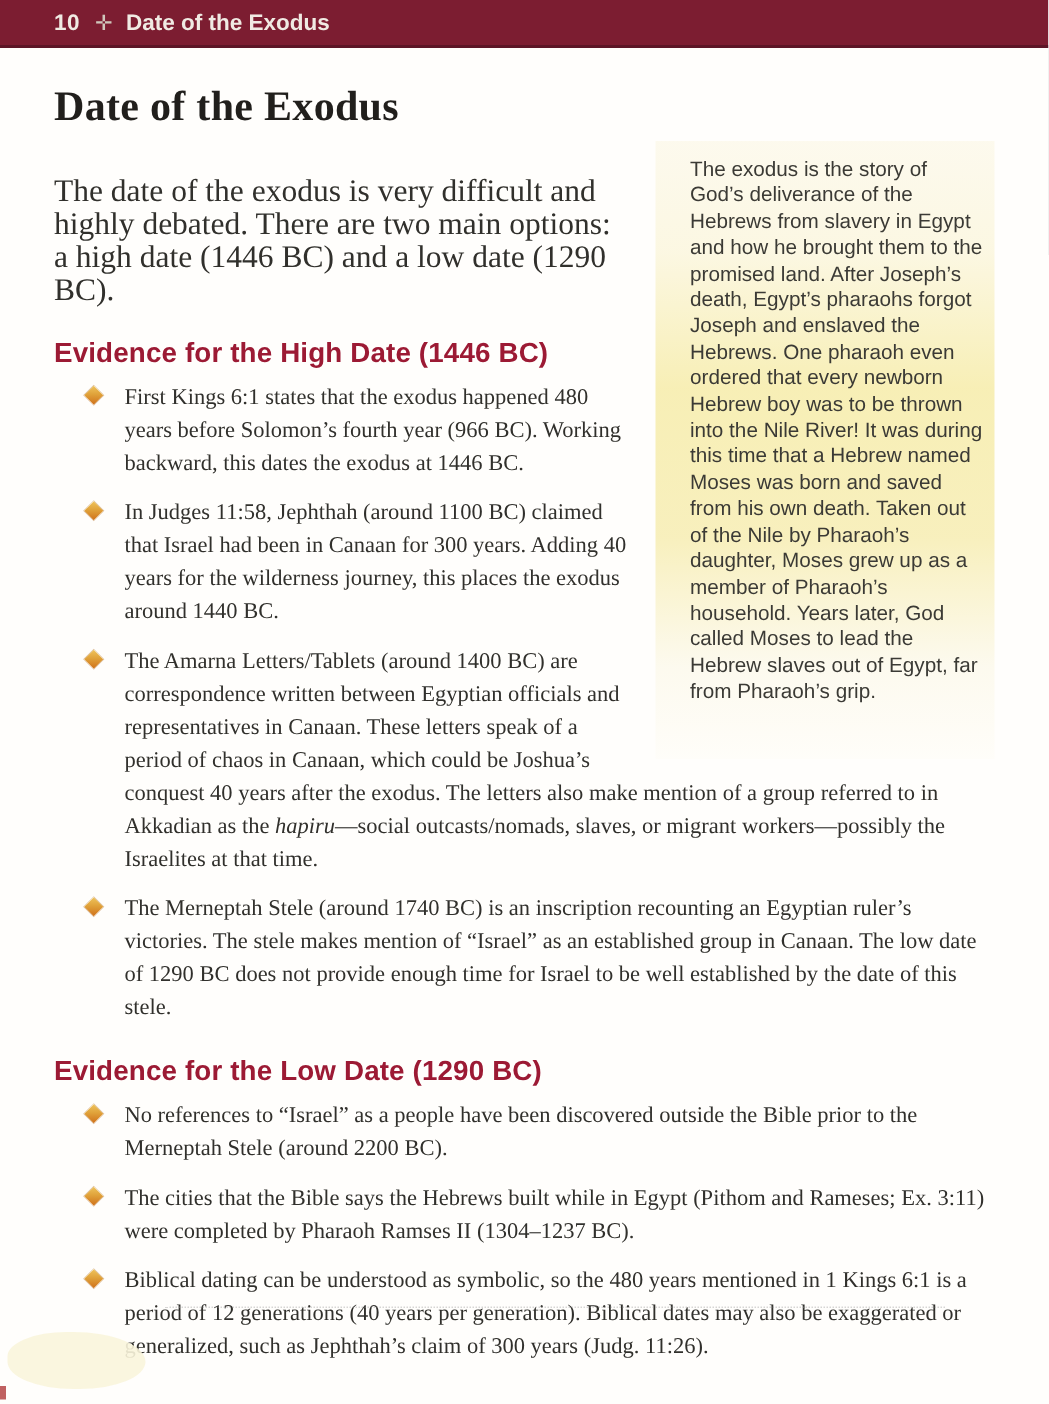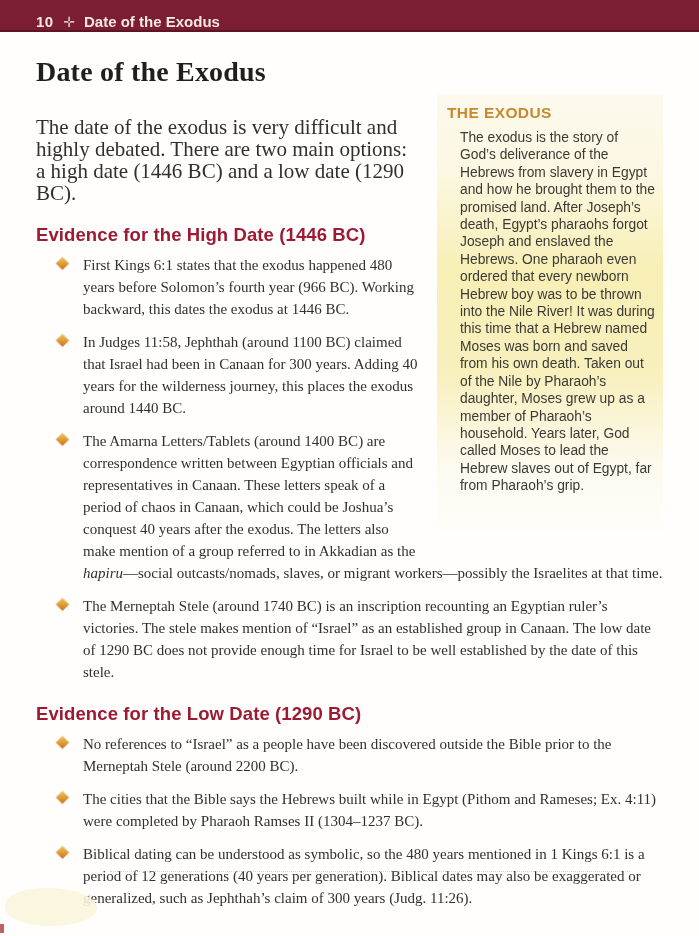--- a/index.html
+++ b/index.html
@@ -11,21 +11,21 @@
     overflow:hidden;
     font-family:"Liberation Serif", serif;
     color:#31302c;
   }
   
   .header-bar{
     position:relative;
     height:30px;
     background:#7c1d31;
     border-bottom:2px solid #5c1526;
-    display:flex;align-items:flex-end;
+    display:flex;align-items:center;
     padding-left:36px;
     font-family:"Liberation Sans", sans-serif;
     font-weight:bold;font-size:15px;color:#f0eae3;
   }
   .header-bar .pagenum{letter-spacing:.3px;}
   .header-bar .cross{color:#cfc6bb;font-size:14px;margin:0 9px 0 10px;font-weight:normal;}
   
   .content{padding:0 36px;}
   h1.page-title{
     font-family:"Liberation Serif", serif;
@@ -100,21 +100,20 @@
     <span class="pagenum">10</span>
     <span class="cross">✛</span>
     <span class="chapter">Date of the Exodus</span>
   </div>
 
   <div class="content">
 
     <h1 class="page-title">Date of the Exodus</h1>
 
     <aside class="sidebar">
-      <h3>THE EXODUS</h3>
       <div class="sidebody">The exodus is the story of God’s deliverance of the Hebrews from slavery in Egypt and how he brought them to the promised land. After Joseph’s death, Egypt’s pharaohs forgot Joseph and enslaved the Hebrews. One pharaoh even ordered that every newborn Hebrew boy was to be thrown into the Nile River! It was during this time that a Hebrew named Moses was born and saved from his own death. Taken out of the Nile by Pharaoh’s daughter, Moses grew up as a member of Pharaoh’s household. Years later, God called Moses to lead the Hebrew slaves out of Egypt, far from Pharaoh’s grip.</div>
     </aside>
 
     <p class="intro">The date of the exodus is very difficult and highly debated. There are two main options: a high date (1446 BC) and a low date (1290 BC).</p>
 
     <h2 class="section-heading">Evidence for the High Date (1446 BC)</h2>
 
     <ul class="bullets">
       <li>
         <span class="diamond"></span>
@@ -136,21 +135,21 @@
 
     <h2 class="section-heading">Evidence for the Low Date (1290 BC)</h2>
 
     <ul class="bullets">
       <li>
         <span class="diamond"></span>
         <span>No references to “Israel” as a people have been discovered outside the Bible prior to the Merneptah Stele (around 2200 BC).</span>
       </li>
       <li>
         <span class="diamond"></span>
-        <span>The cities that the Bible says the Hebrews built while in Egypt (Pithom and Rameses; Ex. 4:11) were completed by Pharaoh Ramses II (1304–1237 BC).</span>
+        <span>The cities that the Bible says the Hebrews built while in Egypt (Pithom and Rameses; Ex. 3:11) were completed by Pharaoh Ramses II (1304–1237 BC).</span>
       </li>
       <li>
         <span class="diamond"></span>
         <span>Biblical dating can be understood as symbolic, so the 480 years mentioned in 1 Kings 6:1 is a period of 12 generations (40 years per generation). Biblical dates may also be exaggerated or generalized, such as Jephthah’s claim of 300 years (Judg. 11:26).</span>
       </li>
 
     </ul>
 
   </div>
 

